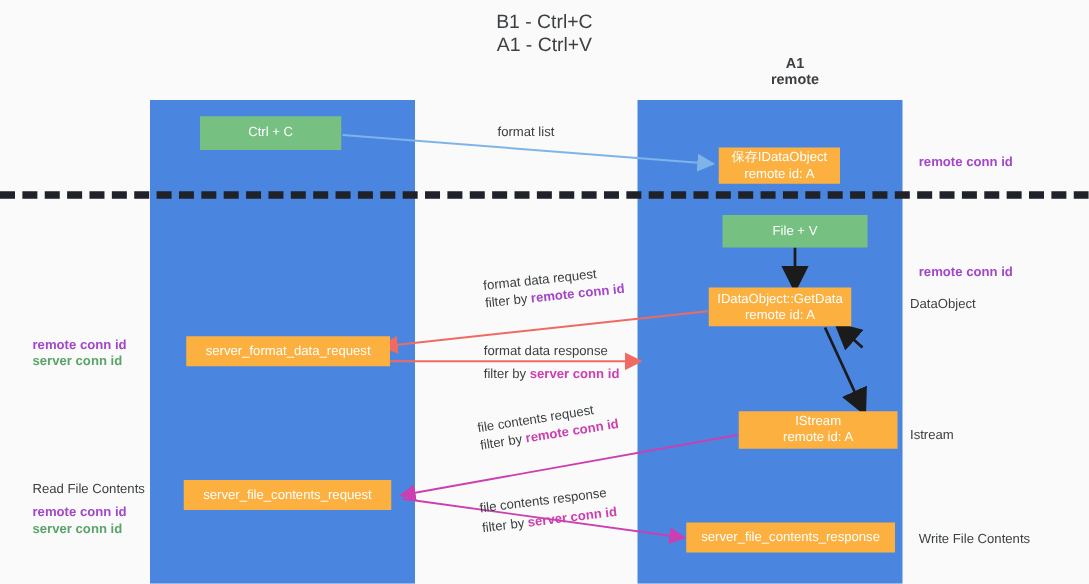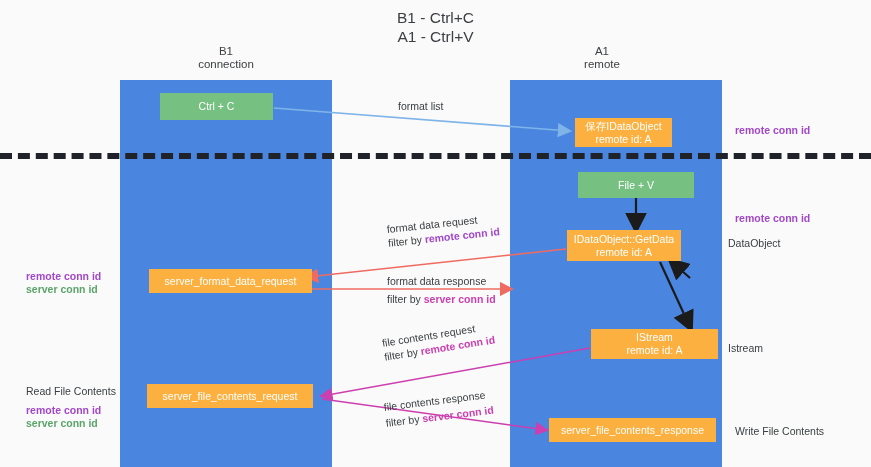--- a/index.html
+++ b/index.html
@@ -10,21 +10,21 @@
     overflow:hidden;
     position:relative;
   }
   #stage{position:absolute;left:0;top:0;width:871px;height:467px;padding-left:16px;}
   .lane{position:absolute;background:#4a86e0;}
   .lane-b1{left:120px;top:80px;width:212px;height:387px;}
   .lane-a1{left:510px;top:80px;width:212px;height:387px;}
 
   .hdr{position:absolute;text-align:center;color:#3c4043;font-size:11.5px;line-height:13px;}
   .hdr-b1{left:120px;top:45px;width:212px;}
-  .hdr-a1{left:496px;top:45px;width:212px;}
+  .hdr-a1{left:530px;top:45px;width:212px;font-weight:bold;}
 
   #title{position:absolute;left:0;top:8px;width:871px;text-align:center;
          color:#3c4043;font-size:15.5px;line-height:19px;}
 
   .nodebox{position:absolute;box-sizing:border-box;display:flex;
            flex-direction:column;align-items:center;justify-content:center;
            color:#ffffff;font-size:10.5px;line-height:13px;text-align:center;}
   .green{background:#76c082;}
   .orange{background:#fbb040;}
 
@@ -42,24 +42,20 @@
 </head>
 <body>
 
 <div id="stage">
 
   <div id="title">
     <div>B1 - Ctrl+C</div>
     <div>A1 - Ctrl+V</div>
   </div>
 
-  <div class="hdr hdr-b1">
-    <div>B1</div>
-    <div>connection</div>
-  </div>
   <div class="hdr hdr-a1">
     <div>A1</div>
     <div>remote</div>
   </div>
 
   <div class="lane lane-b1"></div>
   <div class="lane lane-a1"></div>
 
   <svg width="871" height="467">
     <defs>

